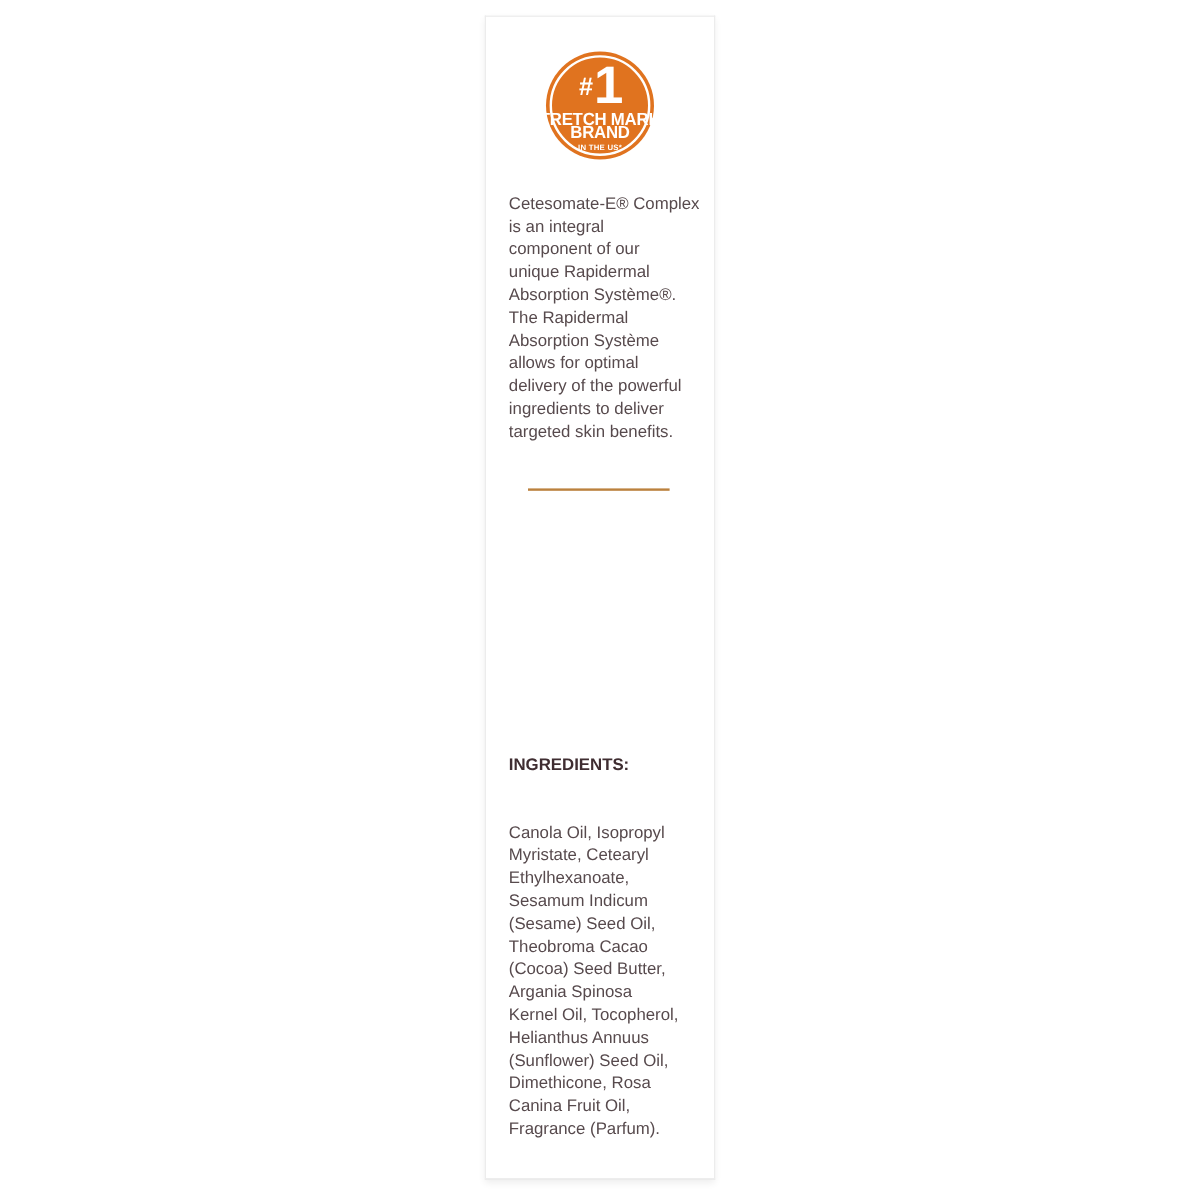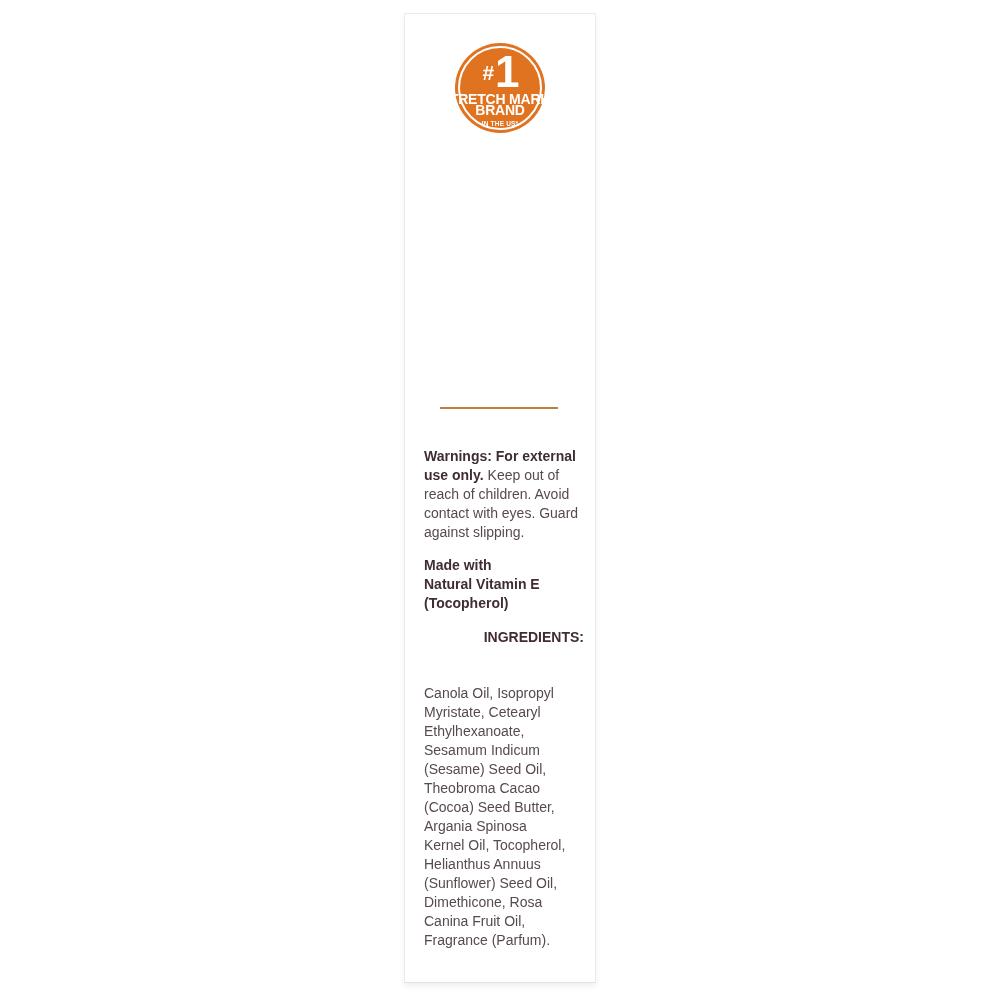--- a/index.html
+++ b/index.html
@@ -101,21 +101,21 @@
     width: 118px;
     height: 2px;
     background: var(--divider-tan, #BB813E);
   }
 
   .warnings { top: 433px; width: 166px; }
   .warnings .lead { font-weight: bold; color: #3f2d31; }
 
   .made-with { top: 542px; }
 
-  .ingredients-heading { top: 614px; text-align: right; }
+  .ingredients-heading { top: 614px; }
 
   .ingredients { top: 634px; margin-top: 36px; }
 </style>
 </head>
 <body>
 
 <div class="panel">
 
   <div class="badge">
     <div class="badge-ring"></div>
@@ -123,32 +123,35 @@
       <div class="badge-number">
         <span class="badge-hash">#</span>
         <span class="badge-one">1</span>
       </div>
       <div class="badge-l1">STRETCH MARKS</div>
       <div class="badge-l2">BRAND</div>
       <div class="badge-l3">IN THE US*</div>
     </div>
   </div>
 
+  <p class="tx intro">Cetesomate-E® Complex
+is an integral
+component of our
+unique Rapidermal
+Absorption Système®.
+The Rapidermal
+Absorption Système
+allows for optimal
+delivery of the powerful
+ingredients to deliver
+targeted skin benefits.</p>
 
   <div class="divider"></div>
 
-  <p class="tx warnings"><span class="lead">Warnings: For external
-use only.</span><span> Keep out of
-reach of children. Avoid
-contact with eyes. Guard
-against slipping.</span></p>
 
-  <p class="tx bold-tx made-with">Made with
-Natural Vitamin E
-(Tocopherol)</p>
 
   <p class="tx bold-tx ingredients-heading">INGREDIENTS:</p>
 
   <p class="tx ingredients">Canola Oil, Isopropyl
 Myristate, Cetearyl
 Ethylhexanoate,
 Sesamum Indicum
 (Sesame) Seed Oil,
 Theobroma Cacao
 (Cocoa) Seed Butter,

